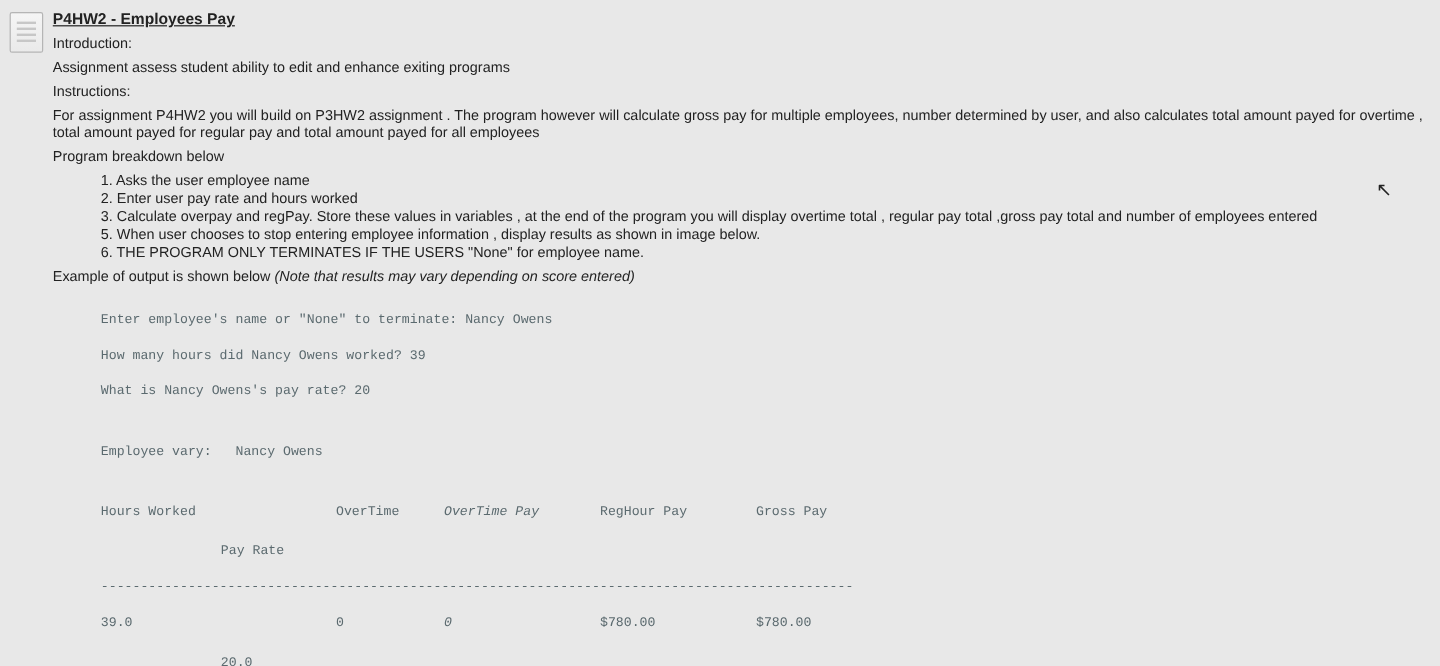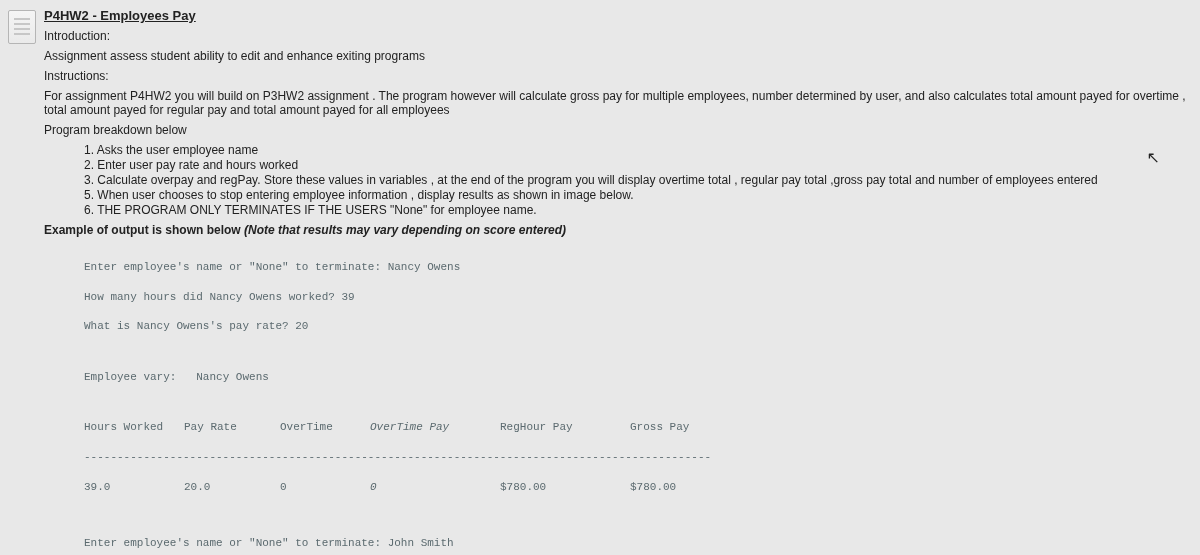--- a/index.html
+++ b/index.html
@@ -41,36 +41,35 @@
   }
   .intro, .instr, .para, .pbreak {
     margin: 6px 0;
   }
   .breakdown-list {
     margin: 4px 0 6px 40px;
   }
   .breakdown-list div { margin: 1px 0; }
   .example-note {
     margin: 6px 0 8px 0;
-    font-weight: bold;
   }
   .ital { font-style: italic; }
   .mono-block {
     font-family: "Courier New", Courier, monospace;
     font-size: 11px;
     color: #5b6a6f;
     margin-left: 40px;
     line-height: 1.35;
     white-space: pre;
   }
   .mono-block .row {
     display: flex;
   }
   .mono-block .c1 { width: 100px; }
-  .mono-block .c2 { width: 80px; }
+  .mono-block .c2 { width: 80px; margin-top: 33px; }
   .mono-block .c3 { width: 90px; margin-left: 16px; }
   .mono-block .c4 { width: 130px; font-style: italic; }
   .mono-block .c5 { width: 130px; }
   .mono-block .c6 { width: 100px; }
   .spacer-sm { height: 6px; }
   .spacer-md { height: 12px; }
   .cursor {
     position: absolute;
     right: 40px;
     top: 148px;

